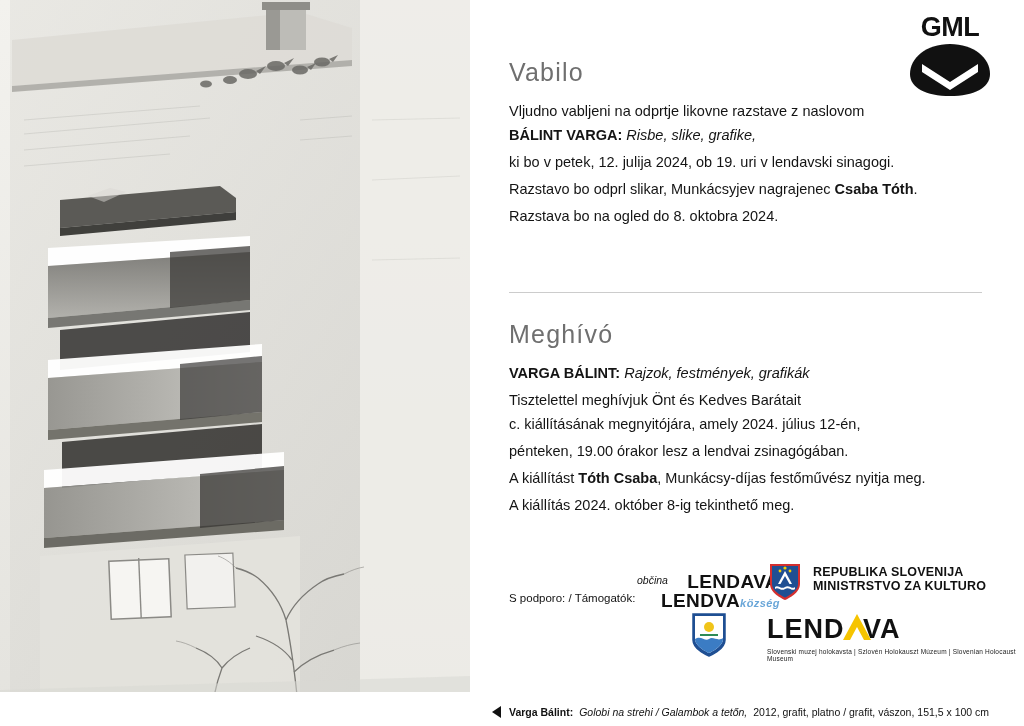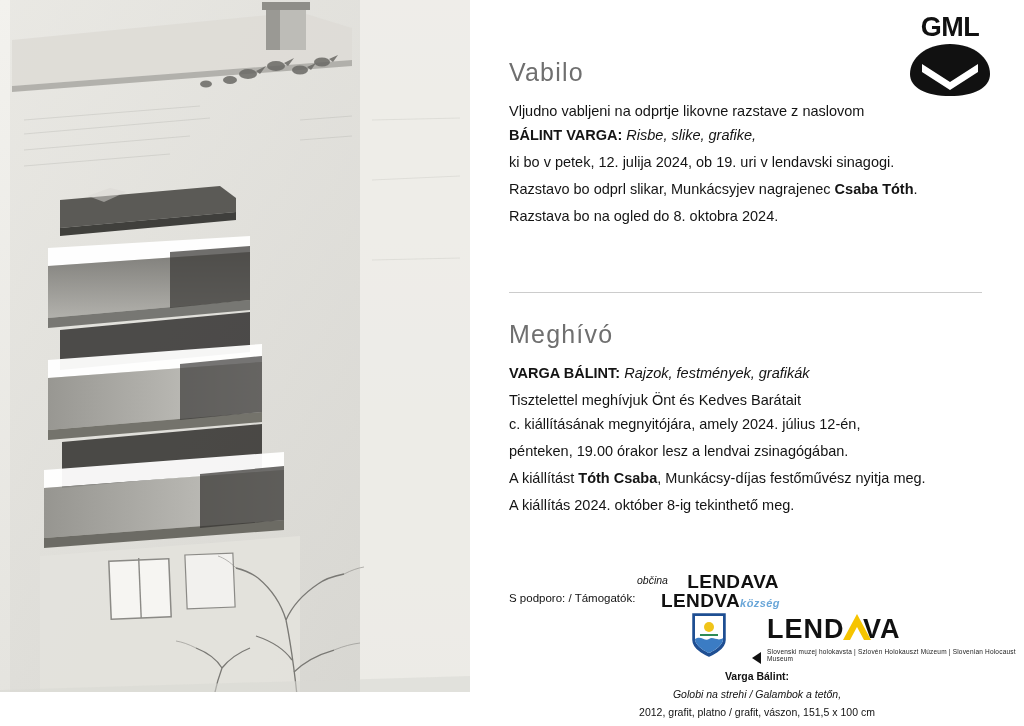--- a/index.html
+++ b/index.html
@@ -208,21 +208,20 @@
   .caption {
     position: absolute;
     left: 492px;
     bottom: 8px;
     width: 530px;
     font-size: 10.5px;
     color: #111;
     display: flex;
     align-items: center;
     gap: 6px;
-    flex-direction: column;
   }
   .caption .tri {
     display: inline-block;
     width: 0; height: 0;
     border-top: 6px solid transparent;
     border-bottom: 6px solid transparent;
     border-right: 9px solid #111;
     margin-right: 2px;
   }
   .caption .cap-artist { font-weight: bold; }
@@ -402,20 +401,36 @@
       </div>
 
       <svg class="crest" viewBox="0 0 36 46">
         <path d="M2 2 L34 2 L34 28 C34 38 18 44 18 44 C18 44 2 38 2 28 Z" fill="#1f4f93" stroke="#1f4f93" stroke-width="1.5"></path>
         <path d="M4 4 L32 4 L32 27 C32 35 18 41 18 41 C18 41 4 35 4 27 Z" fill="#ffffff"></path>
         <path d="M4 27 C10 23 14 30 18 27 C22 24 27 30 32 26 L32 27 C32 35 18 41 18 41 C18 41 4 35 4 27 Z" fill="#3b7cc4"></path>
         <circle cx="18" cy="15" r="5" fill="#f0c419"></circle>
         <path d="M9 22 L27 22 L27 24 L9 24 Z" fill="#2e8b57"></path>
       </svg>
 
+      <div class="rs-logo">
+        <svg width="36" height="40" viewBox="0 0 36 40" style="position:absolute;left:0;top:0;">
+          <path d="M3 2 L33 2 L33 22 C33 32 18 38 18 38 C18 38 3 32 3 22 Z" fill="#d32f2f"></path>
+          <path d="M5 4 L31 4 L31 22 C31 30 18 35.5 18 35.5 C18 35.5 5 30 5 22 Z" fill="#1f4f93"></path>
+          <path d="M18 9 L25 22 L11 22 Z" fill="#ffffff"></path>
+          <path d="M18 14 L22.5 22 L13.5 22 Z" fill="#1f4f93"></path>
+          <path d="M8 25 C11 22 14 28 18 25 C22 22 25 28 28 25 L28 27 C25 30 22 24 18 27 C14 30 11 24 8 27 Z" fill="#ffffff"></path>
+          <circle cx="18" cy="6" r="1.6" fill="#f6d000"></circle>
+          <circle cx="13" cy="9" r="1.4" fill="#f6d000"></circle>
+          <circle cx="23" cy="9" r="1.4" fill="#f6d000"></circle>
+        </svg>
+        <div style="position:absolute;left:46px;top:3px;">
+          <div class="rs-text1">REPUBLIKA SLOVENIJA</div>
+          <div class="rs-text2">MINISTRSTVO ZA KULTURO</div>
+        </div>
+      </div>
 
       <div class="lendava-brand">
         <div style="position:relative;height:34px;">
           <svg width="248" height="34" viewBox="0 0 248 34" style="position:absolute;left:0;top:0;">
             <text x="0" y="26" font-family="Liberation Sans, sans-serif" font-size="27" font-weight="bold" fill="#111" letter-spacing="1">LEND</text>
             <text x="96" y="26" font-family="Liberation Sans, sans-serif" font-size="27" font-weight="bold" fill="#111" letter-spacing="1">VA</text>
             <path d="M76 28 L90 2 L104 28 Z" fill="#f6c400"></path>
             <path d="M83 28 L90 15 L97 28 Z" fill="#ffffff"></path>
           </svg>
         </div>

